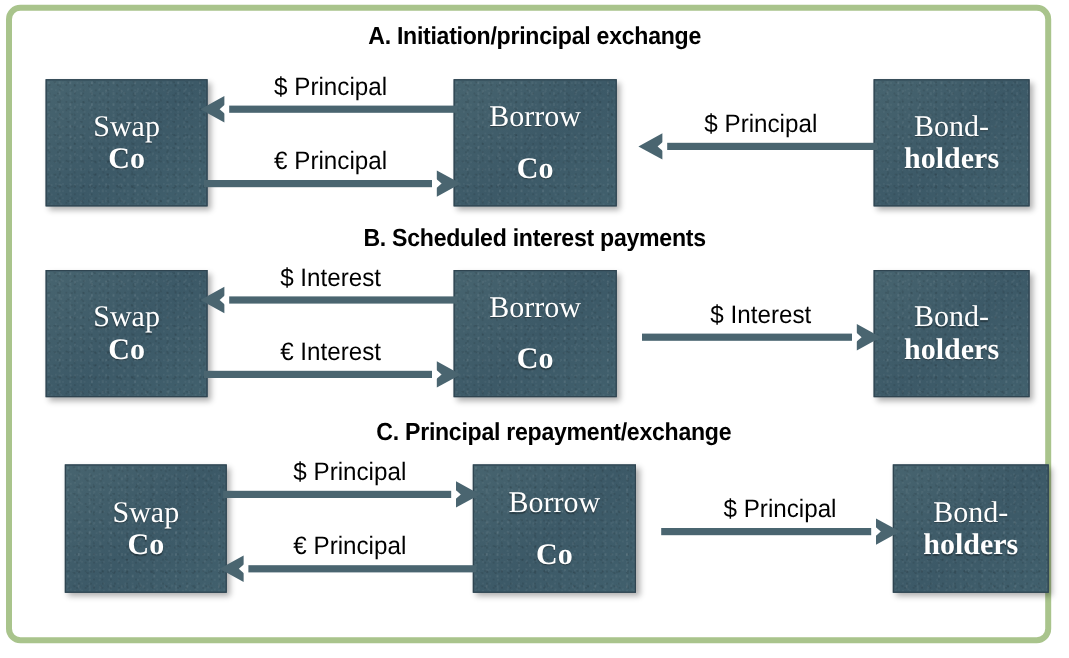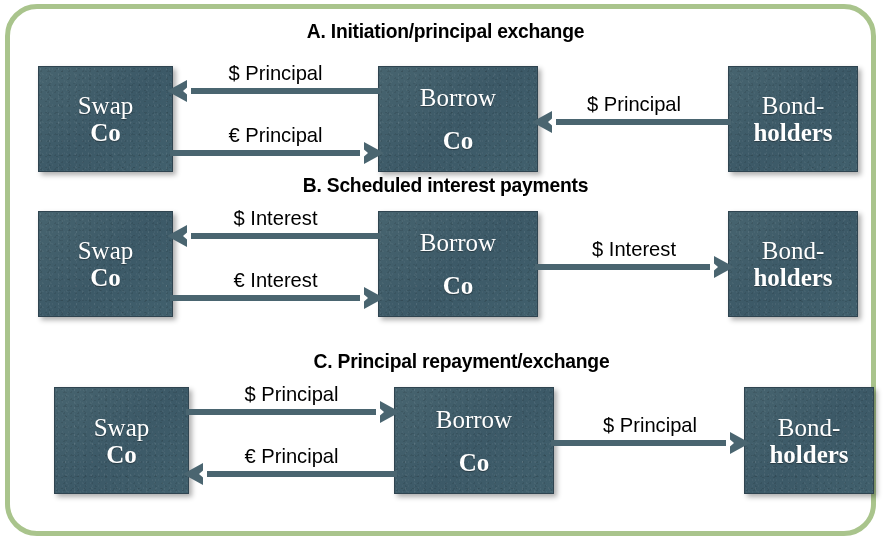--- a/index.html
+++ b/index.html
@@ -14,32 +14,32 @@
     overflow: hidden;
   }
 
   #diagram-frame {
     position: absolute;
     left: 5px;
     top: 4px;
     width: 871px;
     height: 532px;
     border: 5px solid #a9c48c;
-    border-radius: 32px;
+    border-radius: 12px;
     box-sizing: border-box;
     background: #ffffff;
   }
 
   .section {
     position: absolute;
     left: 0;
     width: 871px;
   }
   #section-a { top: 10px; height: 170px; }
-  #section-b { top: 164px; height: 170px; }
+  #section-b { top: 178px; height: 170px; }
   #section-c { top: 340px; height: 172px; margin-left: 16px; }
 
   .section-title {
     position: absolute;
     left: 0;
     top: 0;
     width: 871px;
     text-align: center;
     font-family: "Liberation Sans", sans-serif;
     font-weight: bold;
@@ -76,21 +76,21 @@
     color: #ffffff;
     font-family: "Liberation Serif", serif;
     font-size: 25px;
     line-height: 1.08;
     text-align: center;
     text-shadow: 0 1px 1px rgba(0,0,0,0.35);
   }
   .entity-box .line2 { display: block; font-weight: bold; }
 
   .box-swap { left: 28px;  width: 135px; }
-  .box-borrow { left: 368px; width: 160px; gap: 16px; }
+  .box-borrow { left: 368px; width: 136px; gap: 16px; }
   .box-bond { left: 718px; width: 130px; text-align: center; }
 
   
   .arrow {
     position: absolute;
     height: 6px;
   }
   .arrow .shaft {
     position: absolute;
     top: 0;

